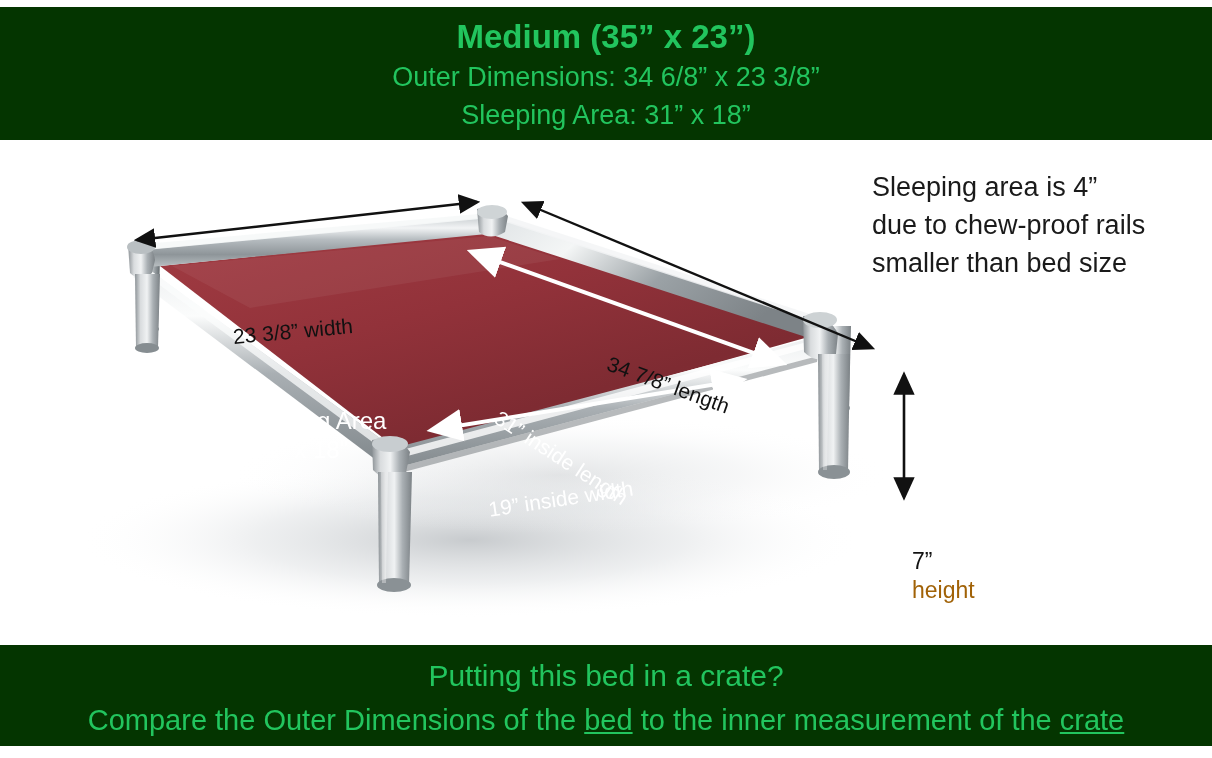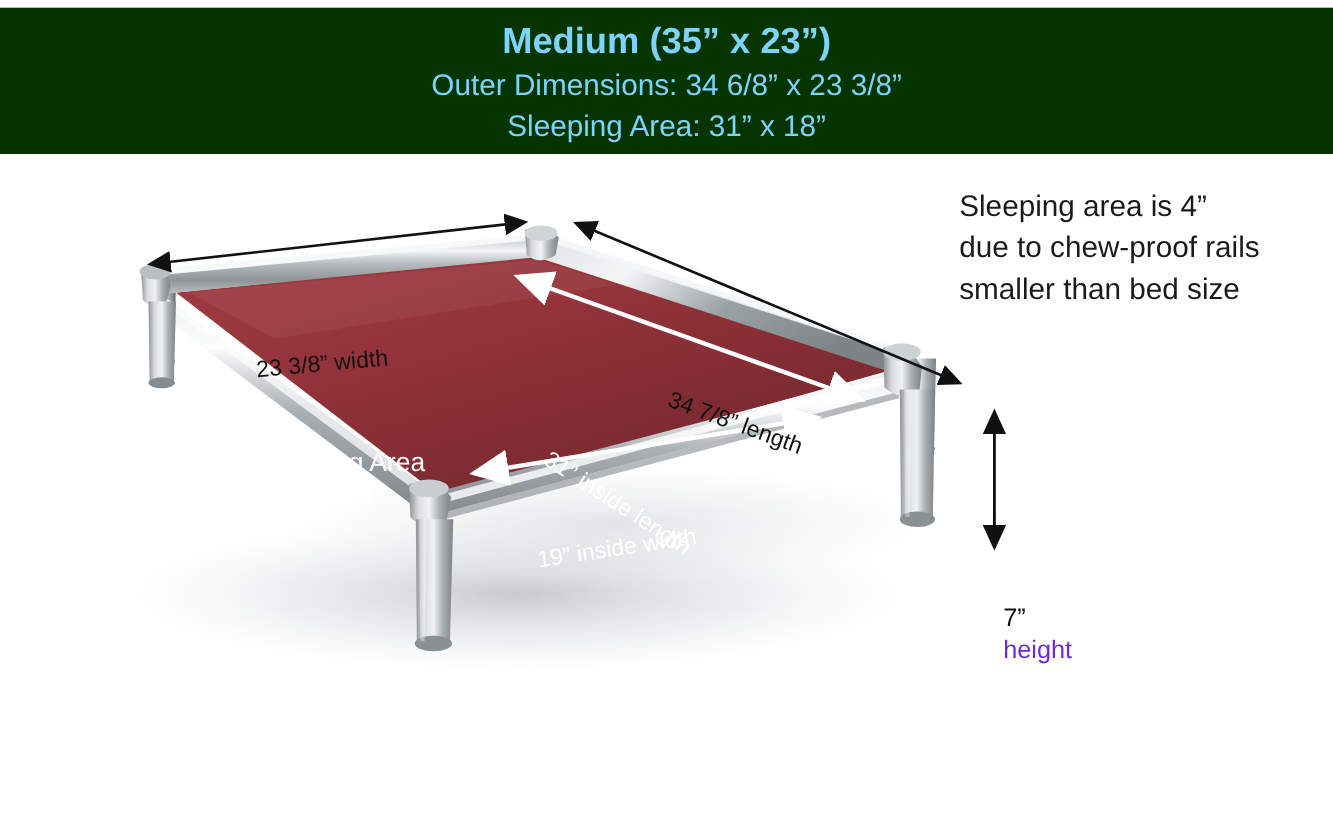--- a/index.html
+++ b/index.html
@@ -21,21 +21,21 @@
     height: 758px;
     background: #ffffff;
   }
 
   
   .banner {
     position: absolute;
     left: 0;
     width: 1212px;
     background: #043500;
-    color: #7dd3fc;
+    color: #22c55e;
     text-align: center;
     box-sizing: border-box;
   }
   #top-banner {
     top: 7px;
     height: 133px;
     padding-top: 9px;
   }
   #bottom-banner {
     top: 645px;
@@ -117,21 +117,21 @@
   }
   #label-height-val {
     position: absolute;
     left: 912px; top: 408px;
     color: #111111;
     font-size: 23px;
   }
   #label-height-word {
     position: absolute;
     left: 912px; top: 437px;
-    color: #6d28d9;
+    color: #a16207;
     font-size: 23px;
     text-align: right;
   }
   #label-sleeping-1 {
     left: 237px; top: 267px;
     font-size: 24px;
   }
   #label-sleeping-2 {
     left: 253px; top: 296px;
     font-size: 24px;
@@ -316,14 +316,20 @@
     <div id="label-height-word">height</div>
 
     <div class="dim-label-white" id="label-sleeping-1">Sleeping Area</div>
     <div class="dim-label-white" id="label-sleeping-2">31” x 18”</div>
 
     <div class="dim-label-white" id="label-inside-length">31” inside length</div>
 
     <div class="dim-label-white" id="label-inside-width">19” inside width</div>
   </div>
 
+  <div class="banner" id="bottom-banner">
+    <div class="banner-q">Putting this bed in a crate?</div>
+    <div class="banner-sub">
+      <span>Compare the Outer Dimensions of the </span><span class="u">bed</span><span> to the inner measurement of the </span><span class="u">crate</span>
+    </div>
+  </div>
 
 </div>
 
 </body></html>

